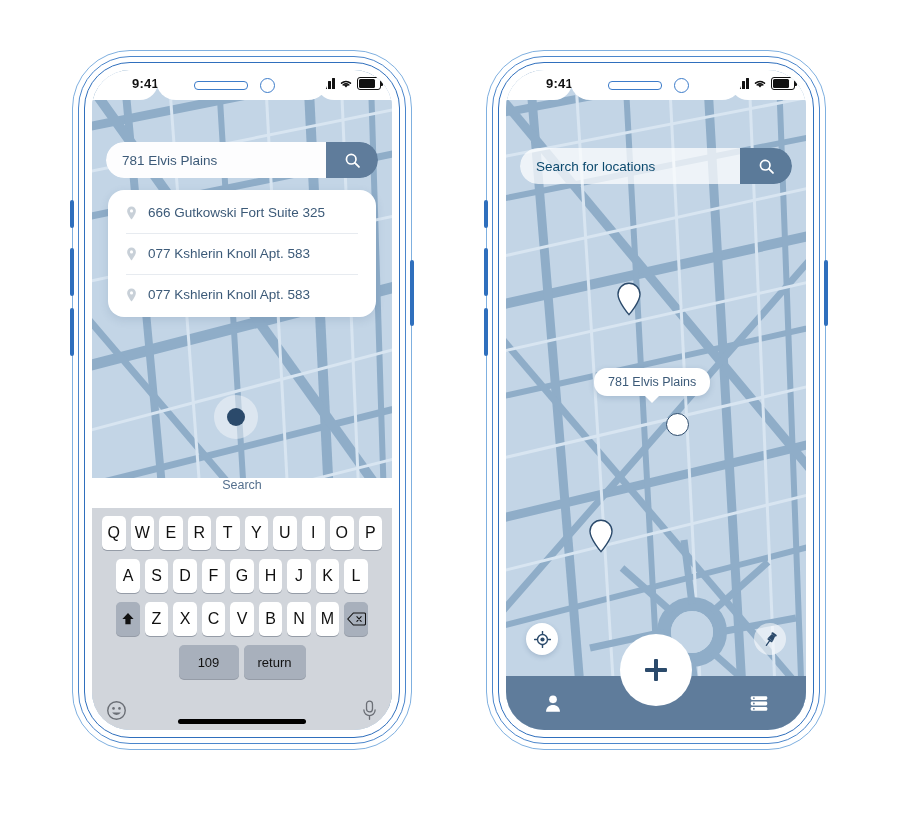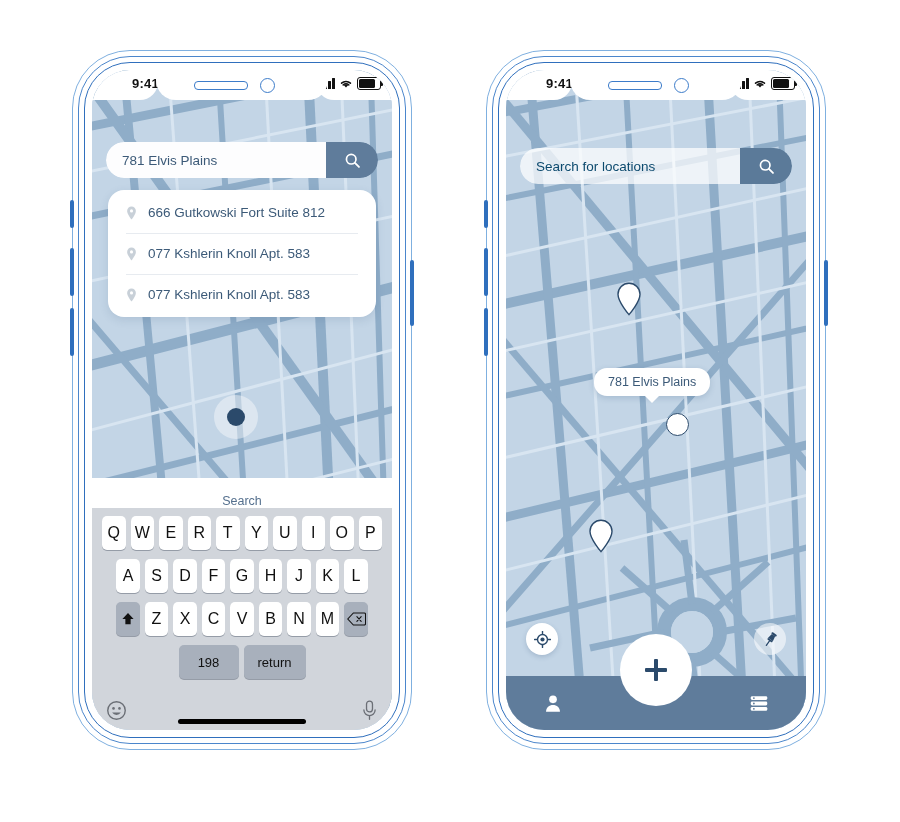--- a/index.html
+++ b/index.html
@@ -61,21 +61,21 @@
   .sitem + .sitem:before{content:"";position:absolute;left:18px;right:18px;top:0;height:1px;background:#e7ebf0;}
   .sitem .pin{width:11px;height:14px;flex:none;}
   .sitem .txt{font-size:13.5px;color:#3c5a78;}
 
   
   .dotmarker{position:absolute;z-index:10;left:122px;top:325px;width:44px;height:44px;border-radius:50%;background:rgba(255,255,255,.42);display:flex;align-items:center;justify-content:center;}
   .dotmarker b{display:block;width:18px;height:18px;border-radius:50%;background:#2b4a6b;}
 
   
   .kbwrap{position:absolute;z-index:26;left:0;right:0;bottom:0;}
-  .kbtop{height:30px;background:#ffffff;display:flex;align-items:flex-end;justify-content:center;}
+  .kbtop{height:30px;background:#ffffff;display:flex;align-items:flex-start;justify-content:center;}
   .kbtop span{font-size:12.5px;color:#55708e;}
   .keyboard{background:#d1d5db;padding:8px 3px 2px;}
   .krow{display:flex;justify-content:center;gap:5px;margin-bottom:9px;}
   .key{background:#ffffff;border-radius:5px;height:34px;min-width:23.5px;display:flex;align-items:center;justify-content:center;font-size:16px;color:#111;box-shadow:0 1px 0 rgba(90,100,115,.5);}
   .krow.r2 .key{min-width:23.5px;}
   .krow.r3 .key{min-width:23.5px;}
   .key.wide{min-width:32px;background:#a8b0bc;}
   .key.num{min-width:60px;background:#a8b0bc;font-size:13px;}
   .key.space{flex:1;max-width:138px;font-size:13px;}
   .key.ret{min-width:62px;background:#a8b0bc;font-size:13px;}
@@ -190,21 +190,21 @@
             </svg>
         </div>
       </div>
 
       <div class="suggest">
         <div class="sitem">
           <svg class="pin" viewBox="0 0 12 16">
               <path d="M6 0.6C3.2 0.6 1 2.8 1 5.6c0 3.6 5 9.8 5 9.8s5-6.2 5-9.8C11 2.8 8.8 0.6 6 0.6z" fill="#c8d0d8"></path>
               <circle cx="6" cy="5.6" r="1.8" fill="#ffffff"></circle>
             </svg>
-          <span class="txt">666 Gutkowski Fort Suite 812</span>
+          <span class="txt">666 Gutkowski Fort Suite 325</span>
         </div>
         <div class="sitem">
           <svg class="pin" viewBox="0 0 12 16">
               <path d="M6 0.6C3.2 0.6 1 2.8 1 5.6c0 3.6 5 9.8 5 9.8s5-6.2 5-9.8C11 2.8 8.8 0.6 6 0.6z" fill="#c8d0d8"></path>
               <circle cx="6" cy="5.6" r="1.8" fill="#ffffff"></circle>
             </svg>
           <span class="txt">077 Kshlerin Knoll Apt. 583</span>
         </div>
         <div class="sitem">
           <svg class="pin" viewBox="0 0 12 16">
@@ -270,21 +270,21 @@
             <div class="key">N</div>
             <div class="key">M</div>
             <div class="key wide">
               <svg width="19" height="14" viewBox="0 0 24 18">
                   <path d="M8 1.2 H22 A1.6 1.6 0 0 1 23.6 2.8 V15.2 A1.6 1.6 0 0 1 22 16.8 H8 L0.8 9 Z" fill="none" stroke="#111" stroke-width="1.4"></path>
                   <path d="M12.5 6 L18 12 M18 6 L12.5 12" stroke="#111" stroke-width="1.4" stroke-linecap="round"></path>
                 </svg>
             </div>
           </div>
           <div class="krow r4">
-            <div class="key num">198</div>
+            <div class="key num">109</div>
             <div class="key ret">return</div>
           </div>
         </div>
         <div class="kbbottom">
           <svg width="21" height="21" viewBox="0 0 24 24">
               <circle cx="12" cy="12" r="10" fill="none" stroke="#6b6f76" stroke-width="1.6"></circle>
               <circle cx="8.6" cy="9.6" r="1.5" fill="#6b6f76"></circle>
               <circle cx="15.4" cy="9.6" r="1.5" fill="#6b6f76"></circle>
               <path d="M7 14.4 A6 6 0 0 0 17 14.4 Z" fill="#6b6f76"></path>
             </svg>

